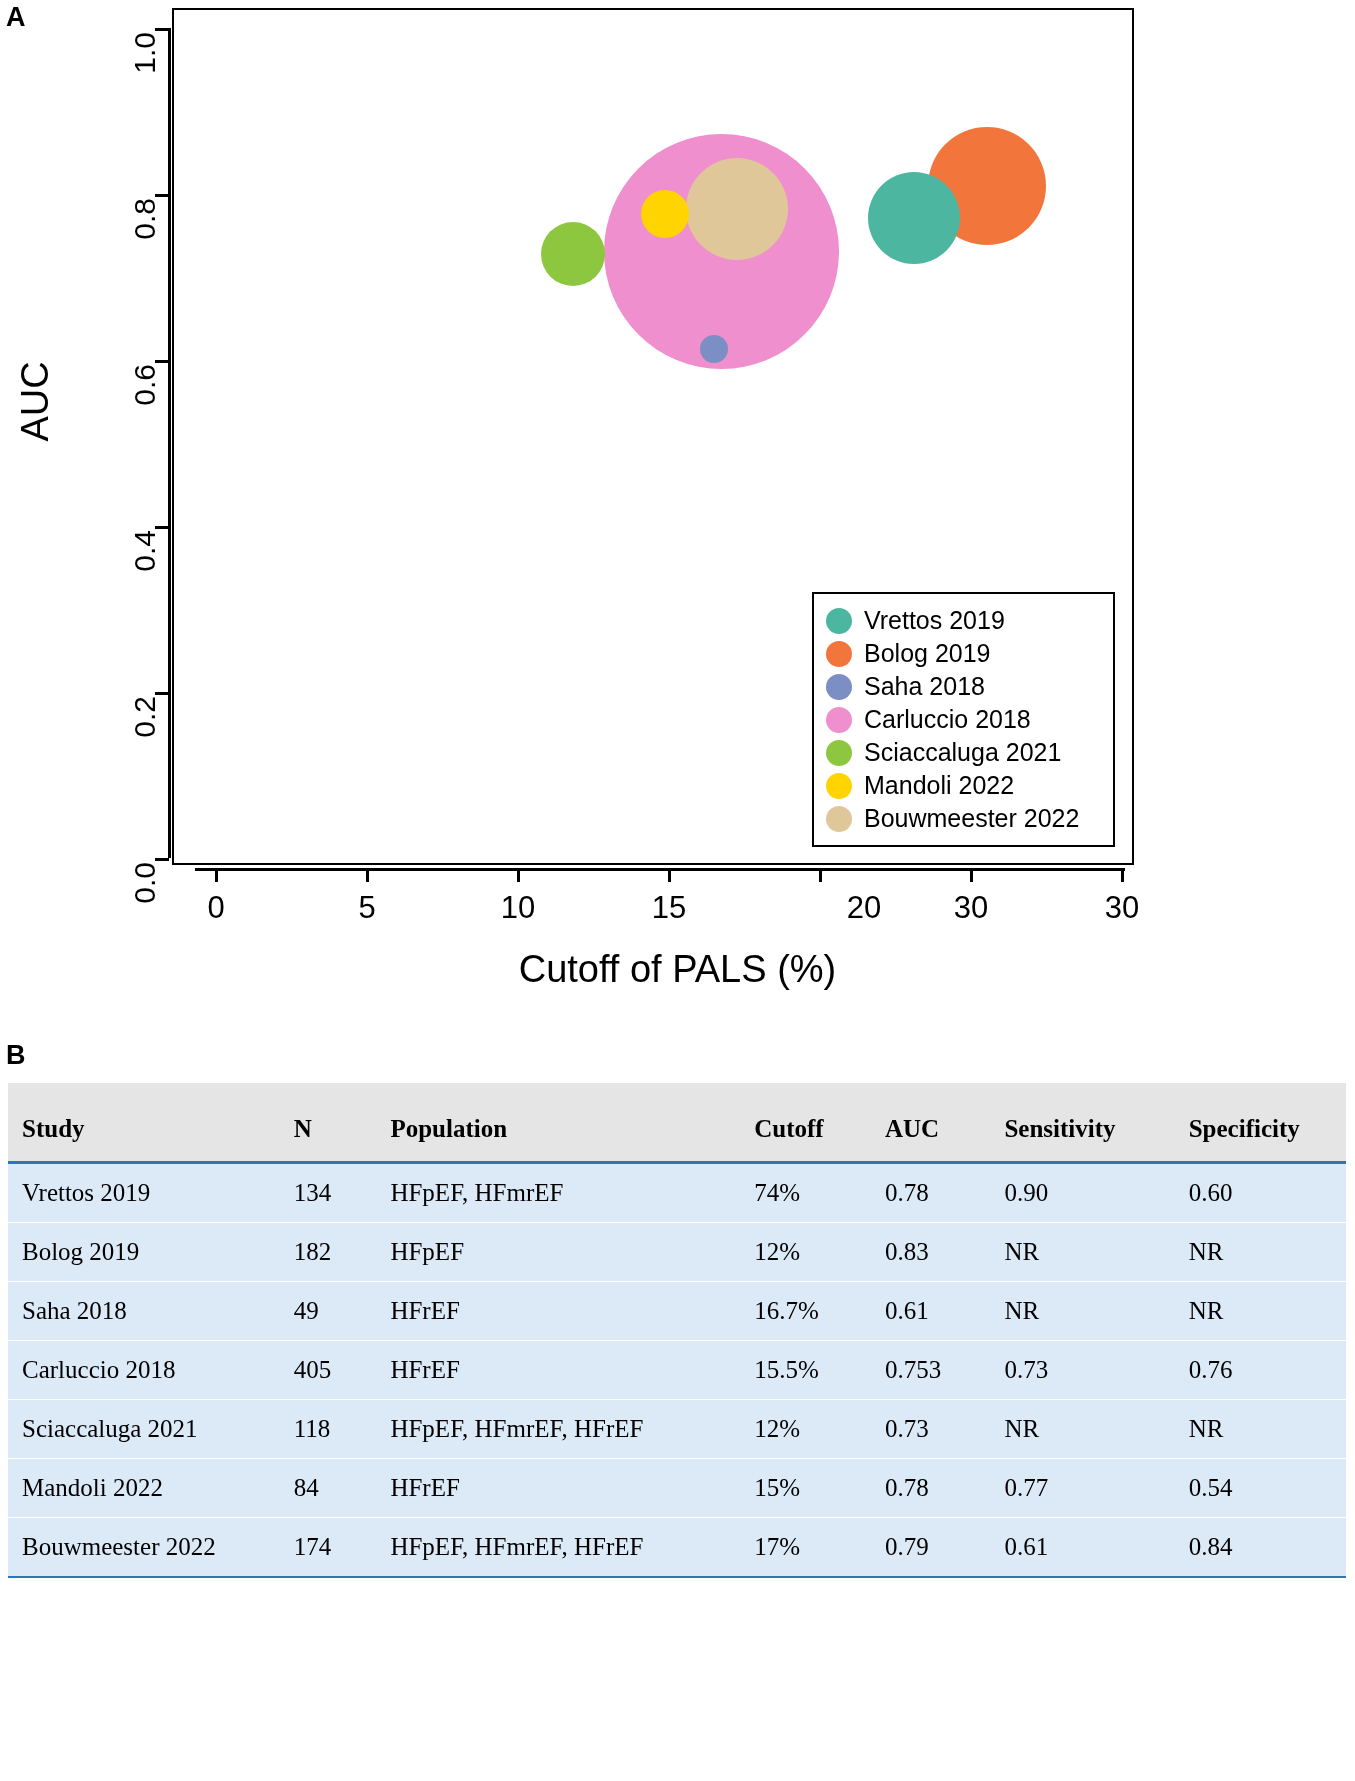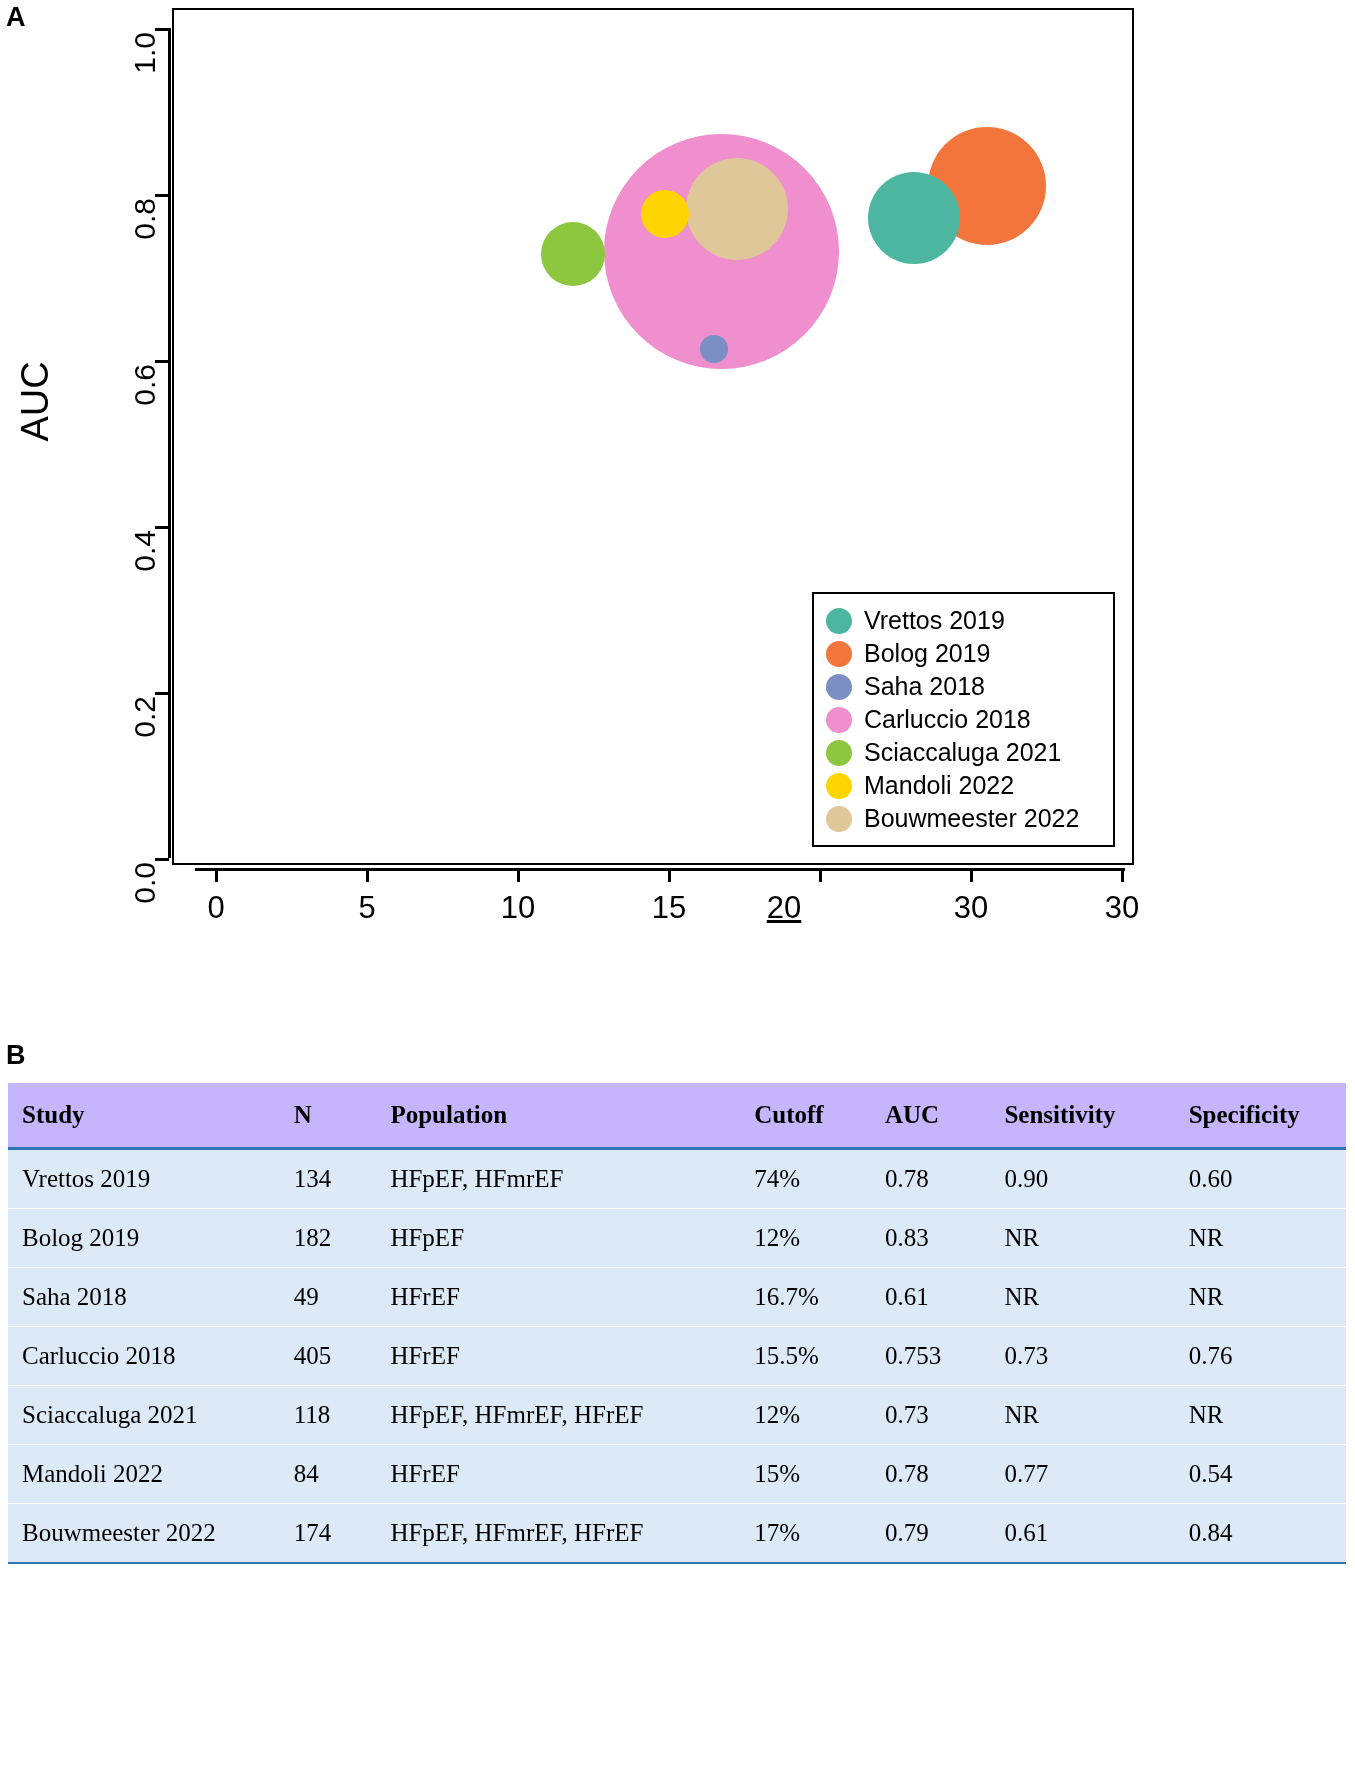--- a/index.html
+++ b/index.html
@@ -157,25 +157,25 @@
     top: 1083px;
     width: 1338px;
   }
   table {
     border-collapse: collapse;
     width: 100%;
     font-family: "Liberation Serif", serif;
     font-size: 25px;
   }
   thead th {
-    background: #c4b5fd;
+    background: #e5e5e5;
     color: #000;
     font-weight: bold;
     text-align: left;
-    padding: 18px 8px 18px 14px;
+    padding: 32px 8px 18px 14px;
     border-bottom: 3px solid #2e75b6;
     font-family: "Liberation Serif", serif;
     white-space: nowrap;
   }
   tbody td {
     background: #dce9f7;
     padding: 15px 8px 15px 14px;
     border-bottom: 1px solid #ffffff;
     white-space: nowrap;
   }
@@ -220,24 +220,25 @@
   <div class="x-tick" style="left:517px;"></div>
   <div class="x-tick" style="left:668px;"></div>
   <div class="x-tick" style="left:819px;"></div>
   <div class="x-tick" style="left:970px;"></div>
   <div class="x-tick" style="left:1121px;"></div>
 
   <div class="x-label" style="left:176px;">0</div>
   <div class="x-label" style="left:327px;">5</div>
   <div class="x-label" style="left:478px;text-align:center;">10</div>
   <div class="x-label" style="left:629px;">15</div>
-  <div class="x-label" style="left:744px;text-decoration:underline;">20</div>
+  <div class="x-label" style="left:824px;">20</div>
   <div class="x-label" style="left:931px;">30</div>
   <div class="x-label" style="left:1082px;">30</div>
 
+  <div id="x-axis-title">Cutoff of PALS (%)</div>
 
   <div class="bubble" style="left:604px; top:134px; width:235px; height:235px; background:#ef8fce;"></div>
   <div class="bubble" style="left:928px; top:127px; width:118px; height:118px; background:#f2763c;"></div>
   <div class="bubble" style="left:686px; top:158px; width:102px; height:102px; background:#e0c79a;"></div>
   <div class="bubble" style="left:868px; top:172px; width:92px; height:92px; background:#4db6a0;"></div>
   <div class="bubble" style="left:541px; top:222px; width:64px; height:64px; background:#8dc63f;"></div>
   <div class="bubble" style="left:641px; top:190px; width:48px; height:48px; background:#ffd400;"></div>
   <div class="bubble" style="left:700px; top:335px; width:28px; height:28px; background:#7b8fc4;"></div>
 
   <div id="legend">

